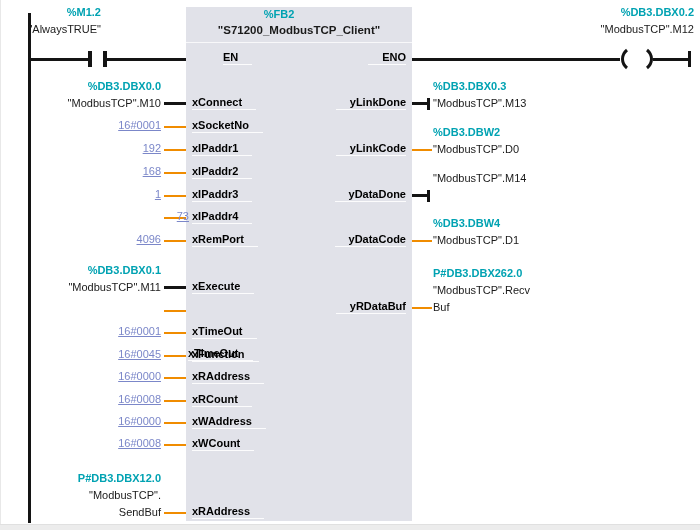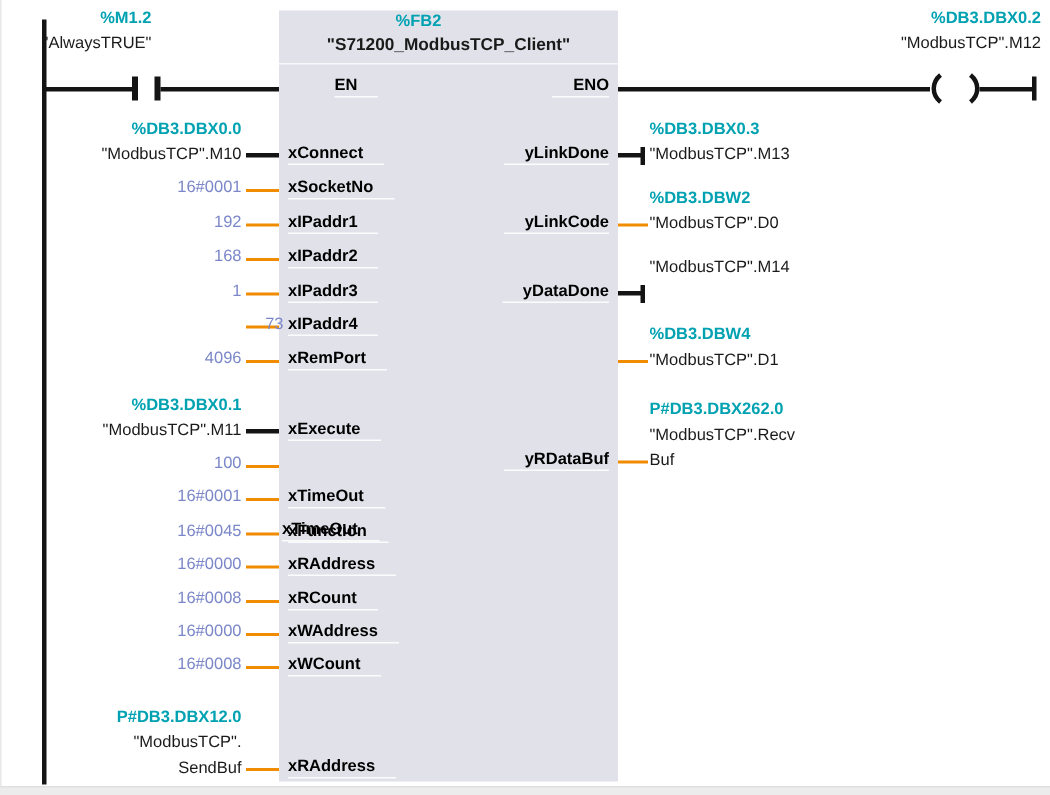--- a/index.html
+++ b/index.html
@@ -4,21 +4,21 @@
 <style>
   html,body{margin:0;padding:0;background:#fff;}
   .canvas{
     position:relative;width:700px;height:530px;background:#fff;overflow:hidden;
     font-family:"Liberation Sans",sans-serif;font-size:11px;color:var(--ink);
     -webkit-font-smoothing:antialiased;
   }
   .abs{position:absolute;}
   .addr{color:var(--teal);font-weight:bold;}
   .tag{color:var(--ink);font-weight:normal;}
-  .const{color:var(--const-blue);font-weight:normal;}
+  .const{color:var(--const-blue);font-weight:normal;text-decoration:underline;}
   .stack{line-height:17px;white-space:nowrap;}
   .right{text-align:right;}
   .center{text-align:center;}
   .wire{background:var(--orange);height:2px;}
   .wire.bool{background:var(--wire);height:3px;}
   .vbar{background:var(--wire);}
   .block{background:var(--block-fill);}
   .pin-label{
     display:inline-block;font-weight:bold;color:#000;
     border-bottom:1px solid rgba(255,255,255,.9);padding-bottom:1px;
@@ -101,21 +101,20 @@
     <div class="abs pin-in" style="left: 192px; top: 233px; position: absolute;"><span class="pin-label">xRemPort</span></div>
     <div class="abs const right" style="left: 0px; top: 233px; width: 161px; position: absolute;">4096</div>
     <div class="abs wire bool" style="left: 164px; top: 286px; width: 22px; position: absolute;"></div>
     <div class="abs pin-in" style="left: 192px; top: 280px; position: absolute;"><span class="pin-label">xExecute</span></div>
     <div class="abs stack right" style="left: 0px; top: 262px; width: 161px; position: absolute;">
       <div class="addr">%DB3.DBX0.1</div>
       <div class="tag">"ModbusTCP".M11</div>
     </div>
     <div class="abs wire" style="left: 164px; top: 310px; width: 22px; position: absolute;"></div>
     <div class="abs pin-in" style="left: 188px; top: 303px; position: absolute; margin-top: 44px;"><span class="pin-label">xTimeOut</span></div>
-    <div class="abs const right" style="left: 0px; top: 303px; width: 161px; position: absolute;">100</div>
     <div class="abs wire" style="left: 164px; top: 332px; width: 22px; position: absolute;"></div>
     <div class="abs pin-in" style="left: 192px; top: 325px; position: absolute;"><span class="pin-label">xTimeOut</span></div>
     <div class="abs const right" style="left: 0px; top: 325px; width: 161px; position: absolute;">16#0001</div>
     <div class="abs wire" style="left: 164px; top: 355px; width: 22px; position: absolute;"></div>
     <div class="abs pin-in" style="left: 192px; top: 348px; position: absolute;"><span class="pin-label">xFunction</span></div>
     <div class="abs const right" style="left: 0px; top: 348px; width: 161px; position: absolute;">16#0045</div>
     <div class="abs wire" style="left: 164px; top: 377px; width: 22px; position: absolute;"></div>
     <div class="abs pin-in" style="left: 192px; top: 370px; position: absolute;"><span class="pin-label">xRAddress</span></div>
     <div class="abs const right" style="left: 0px; top: 370px; width: 161px; position: absolute;">16#0000</div>
     <div class="abs wire" style="left: 164px; top: 400px; width: 22px; position: absolute;"></div>
@@ -147,20 +146,21 @@
       <div class="addr">%DB3.DBW2</div>
       <div class="tag">"ModbusTCP".D0</div>
     </div>
     <div class="abs wire bool" style="left: 412px; top: 194px; width: 16px; position: absolute;"></div>
     <div class="abs vbar" style="left: 427px; top: 190px; width: 3px; height: 12px; position: absolute;"></div>
     <div class="abs pin-out" style="left: 290px; top: 188px; width: 116px; position: absolute;"><span class="pin-label">yDataDone</span></div>
     <div class="abs stack" style="left: 433px; top: 170px; width: 264px; position: absolute;">
       <div class="tag">"ModbusTCP".M14</div>
     </div>
     <div class="abs wire" style="left: 412px; top: 240px; width: 20px; position: absolute;"></div>
+    <div class="abs pin-out" style="left: 290px; top: 233px; width: 116px; position: absolute;"><span class="pin-label">yDataCode</span></div>
     <div class="abs stack" style="left: 433px; top: 215px; width: 264px; position: absolute;">
       <div class="addr">%DB3.DBW4</div>
       <div class="tag">"ModbusTCP".D1</div>
     </div>
     <div class="abs wire" style="left: 412px; top: 307px; width: 20px; position: absolute;"></div>
     <div class="abs pin-out" style="left: 290px; top: 300px; width: 116px; position: absolute;"><span class="pin-label">yRDataBuf</span></div>
     <div class="abs stack" style="left: 433px; top: 265px; width: 264px; position: absolute;">
       <div class="addr">P#DB3.DBX262.0</div>
       <div class="tag">"ModbusTCP".Recv</div>
       <div class="tag">Buf</div>

